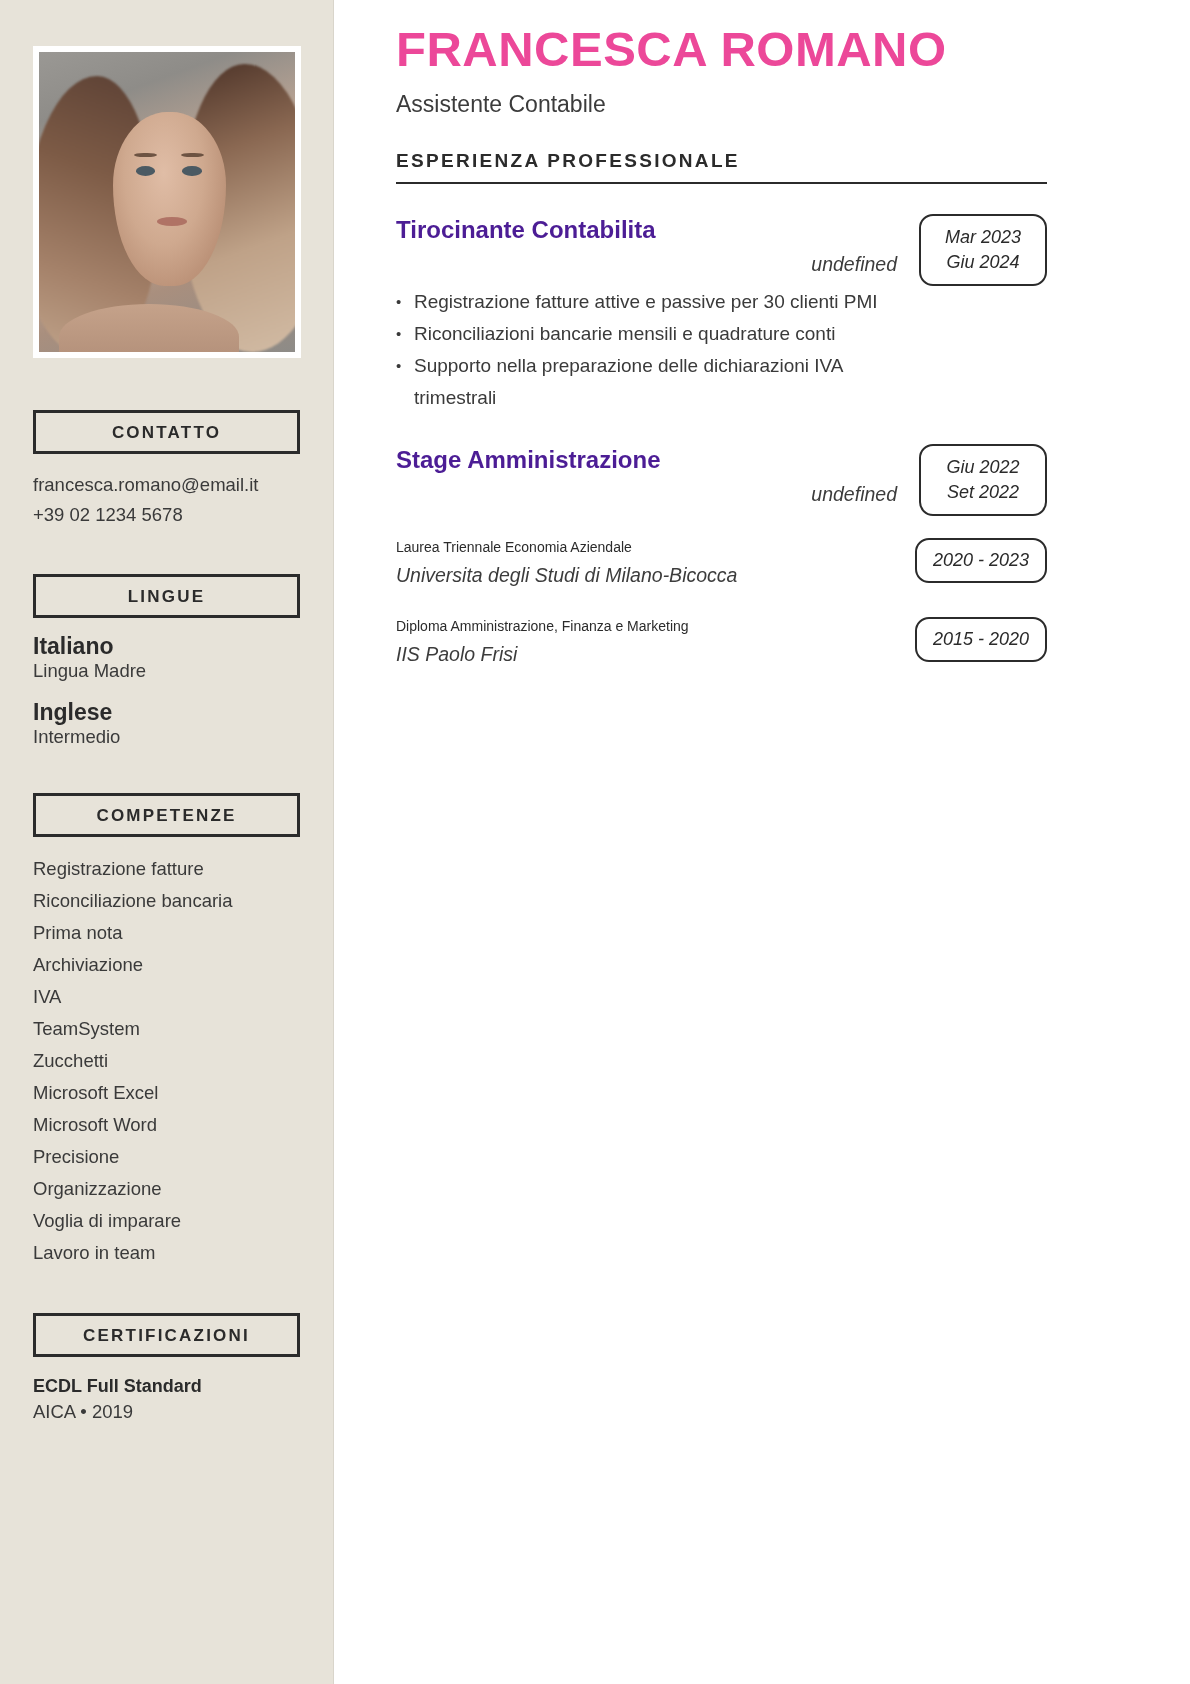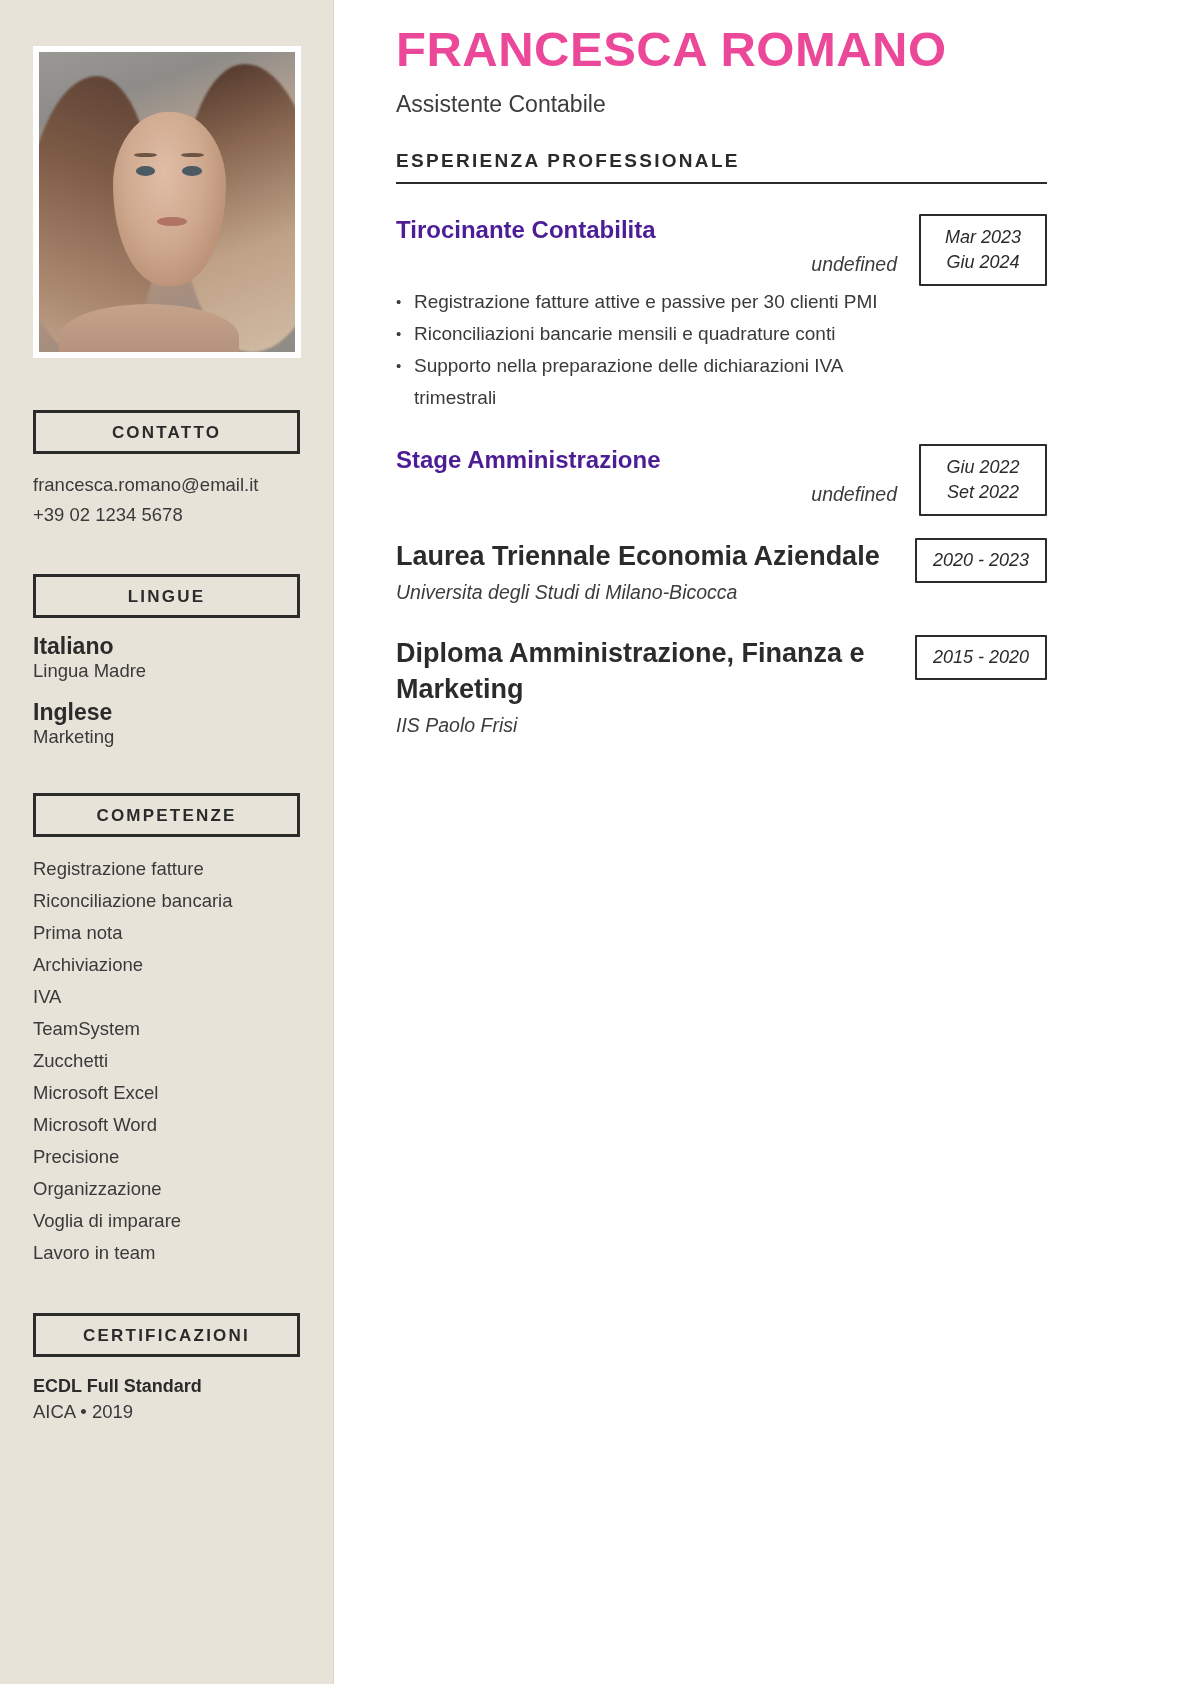--- a/index.html
+++ b/index.html
@@ -250,40 +250,40 @@
     top: 0;
     color: #3a3a3a;
     font-size: 15px;
   }
 
   .date-box {
     position: absolute;
     top: 0;
     right: 0;
     border: 2px solid #2b2b2b;
-    border-radius: 1px;
+    border-radius: 14px;
     padding: 9px 16px;
     box-sizing: border-box;
     min-width: 128px;
     text-align: center;
     background: #ffffff;
   }
   .date-box div {
     font-size: 18px;
     font-style: italic;
     color: #2b2b2b;
     line-height: 25px;
     white-space: nowrap;
   }
 
   .edu-entry { margin-bottom: 28px; }
   .edu-entry:last-child { margin-bottom: 0; }
   .edu-title {
-    font-size: 27px;
-    font-weight: bold;
+    font-size: 14px;
+    font-weight: normal;
     color: #2b2b2b;
     line-height: 1.35;
     margin-bottom: 5px;
   }
   .edu-school {
     font-size: 19.5px;
     font-style: italic;
     color: #3c3c3c;
     line-height: 1.4;
   }
@@ -321,21 +321,21 @@
     <section class="sidebar-block">
       <div class="sec-box">
         <div class="sec-box-title">LINGUE</div>
       </div>
       <div class="lang-item">
         <div class="lang-name">Italiano</div>
         <div class="lang-level">Lingua Madre</div>
       </div>
       <div class="lang-item">
         <div class="lang-name">Inglese</div>
-        <div class="lang-level">Marketing</div>
+        <div class="lang-level">Intermedio</div>
       </div>
     </section>
 
     <section class="sidebar-block">
       <div class="sec-box">
         <div class="sec-box-title">COMPETENZE</div>
       </div>
       <div class="skill-item">Registrazione fatture</div>
       <div class="skill-item">Riconciliazione bancaria</div>
       <div class="skill-item">Prima nota</div>

